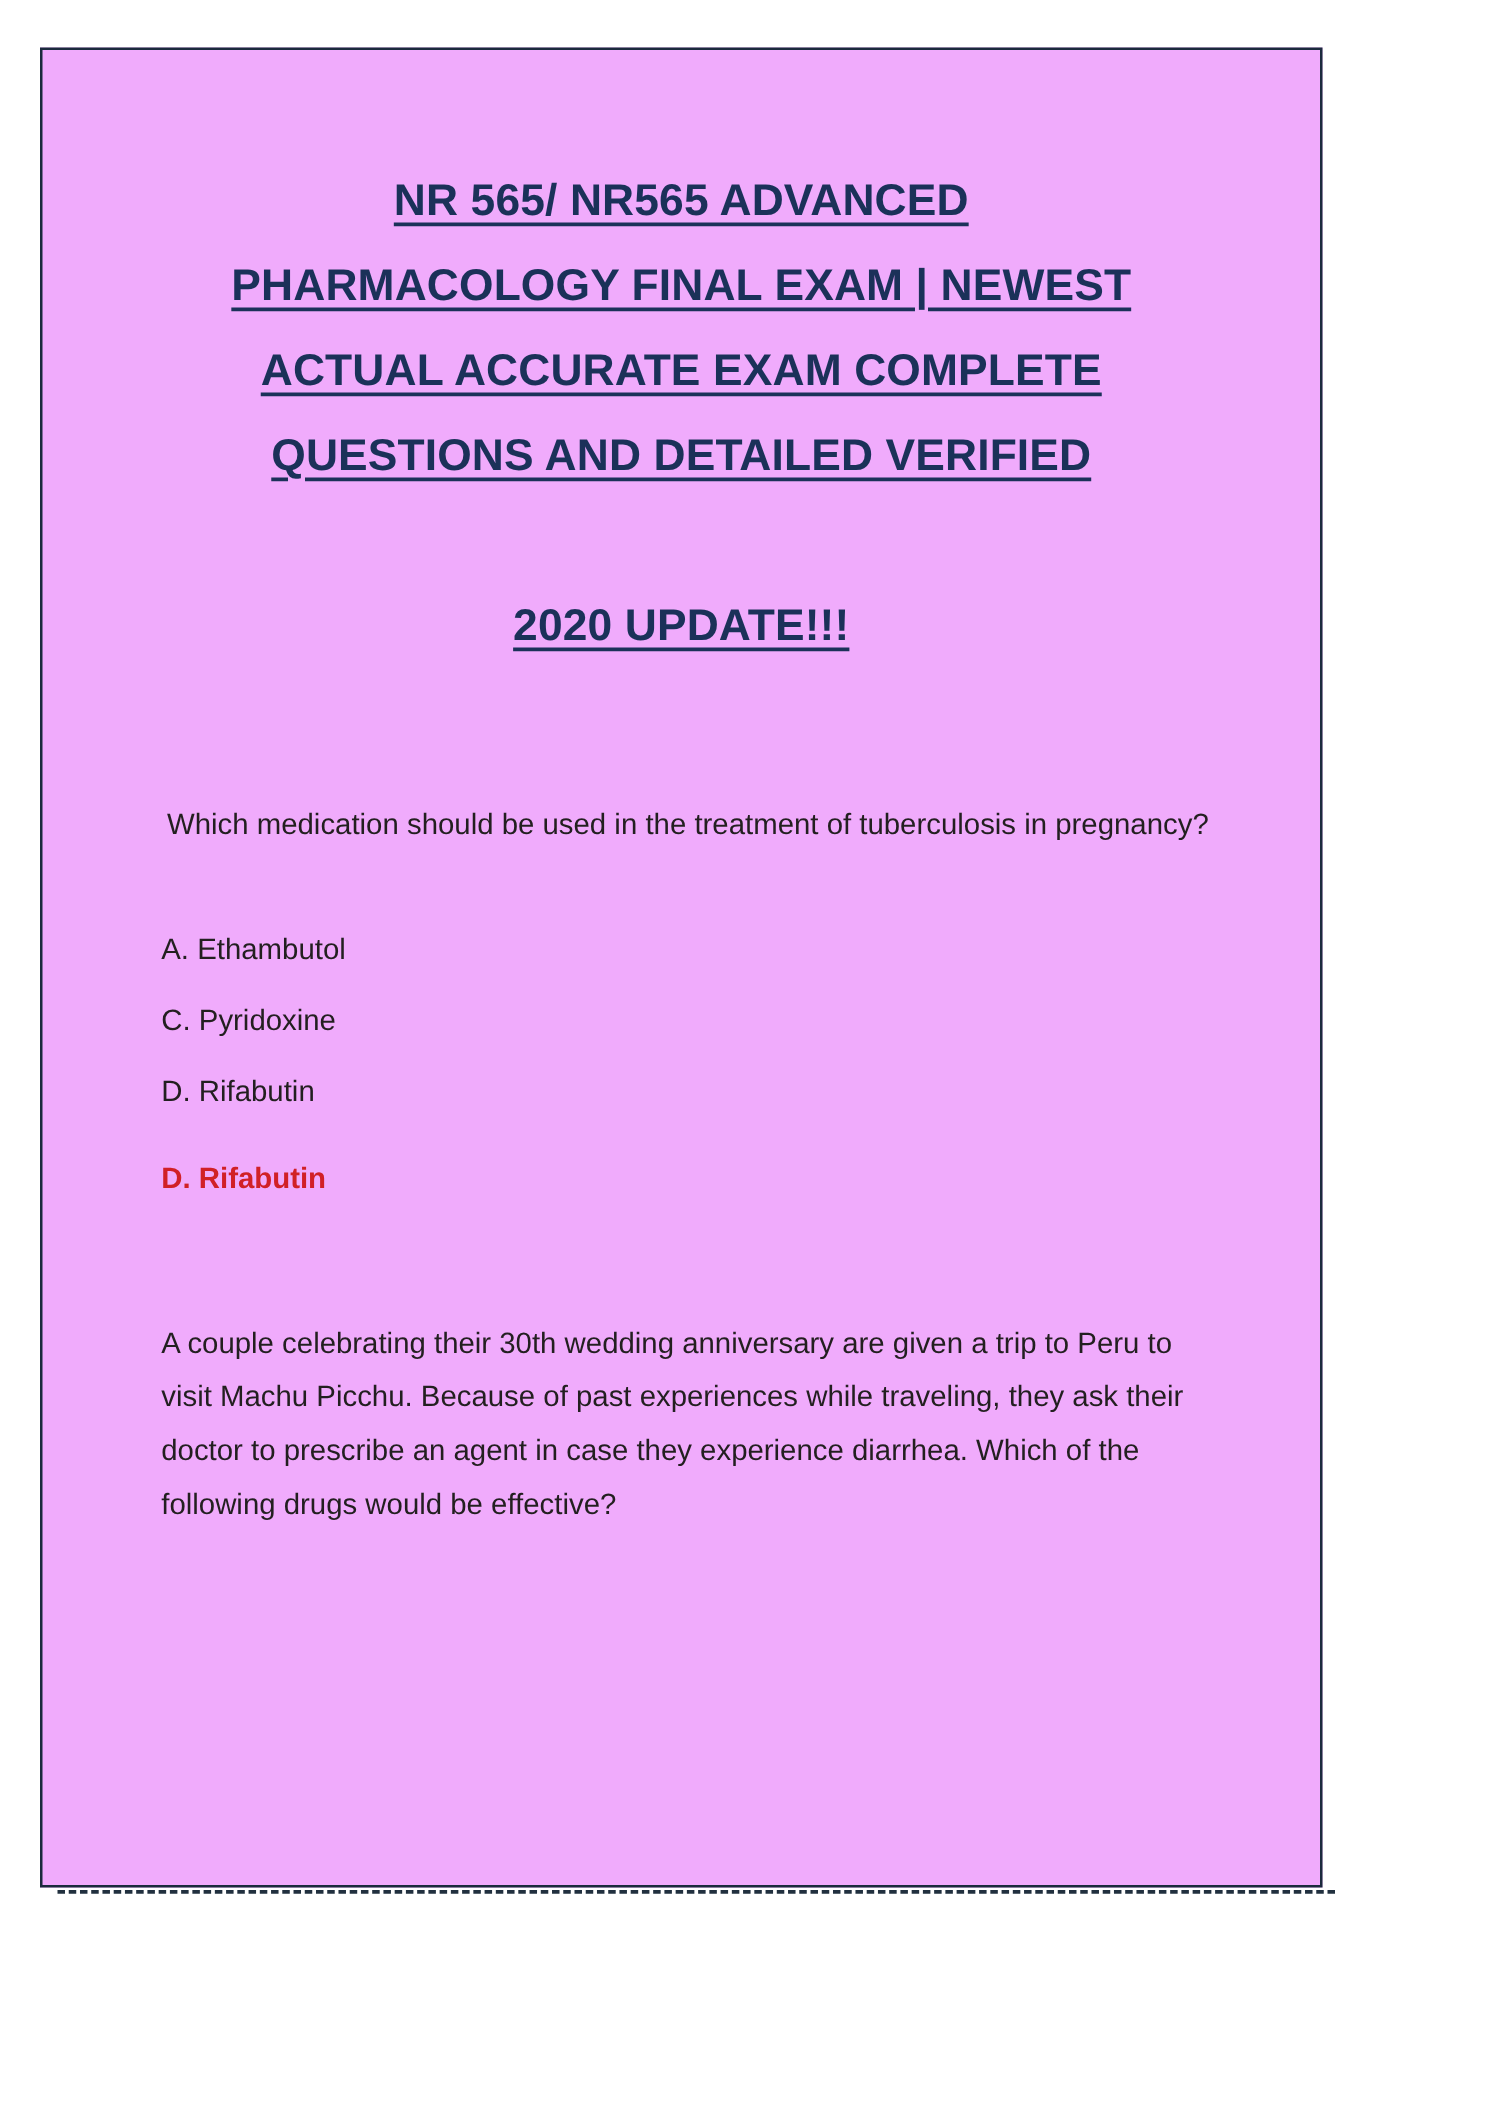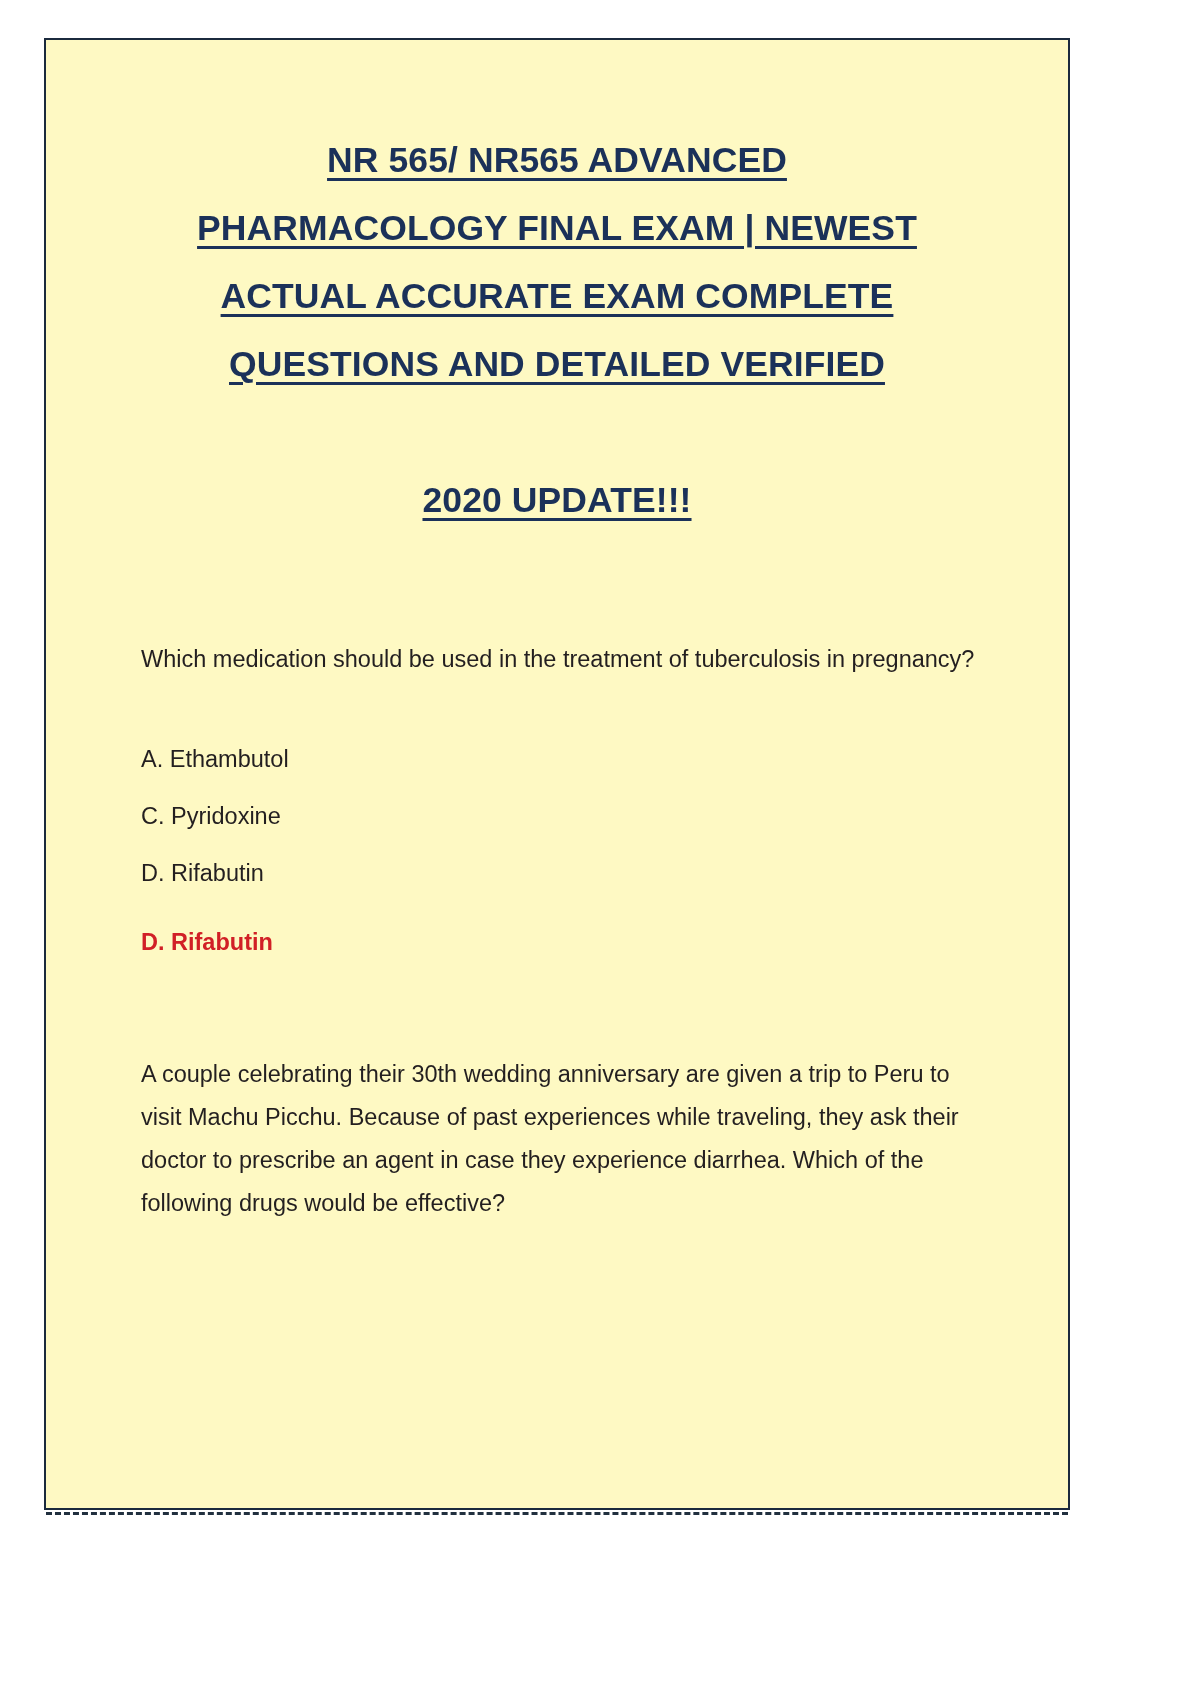--- a/index.html
+++ b/index.html
@@ -18,25 +18,25 @@
   .scan-area {
     position: relative;
     width: 1200px;
     height: 1700px;
     background: #ffffff;
   }
 
   
   .page-sheet {
     position: absolute;
-    left: 44px;
+    left: 32px;
     top: 38px;
     width: 1026px;
     height: 1472px;
-    background: #fef9c3;
+    background: #f0abfc;
     border-left: 2px solid #1b2a3d;
     border-top: 2px solid #1b2a3d;
     border-right: 2px solid #1b2a3d;
     border-bottom: 2px solid #1b2a3d;
     box-sizing: border-box;
   }
 
   
   .page-bottom-dash {
     position: absolute;
@@ -82,20 +82,21 @@
     font-size: 23.5px;
     line-height: 43px;
     color: #231f20;
     text-align: left;
     margin: 0;
     padding: 0 4px 0 10px;
   }
 
   .q-intro {
     margin-top: 104px;
+    text-align: right;
   }
 
   .options {
     margin-top: 57px;
     padding: 0 4px 0 10px;
   }
   .option-row {
     font-size: 23.5px;
     line-height: 43px;
     color: #231f20;

